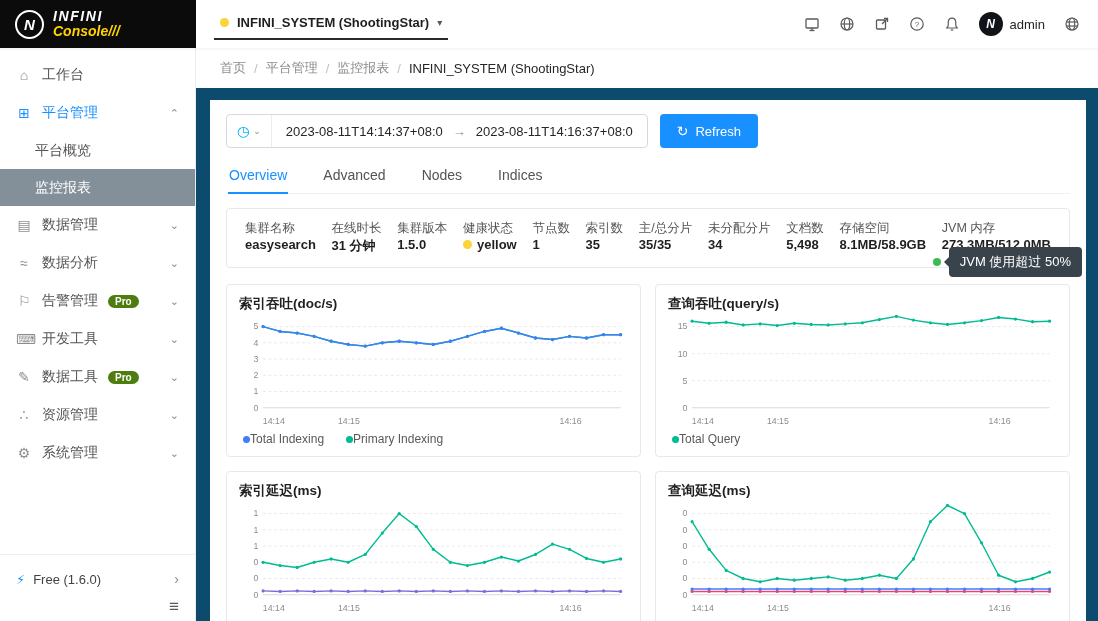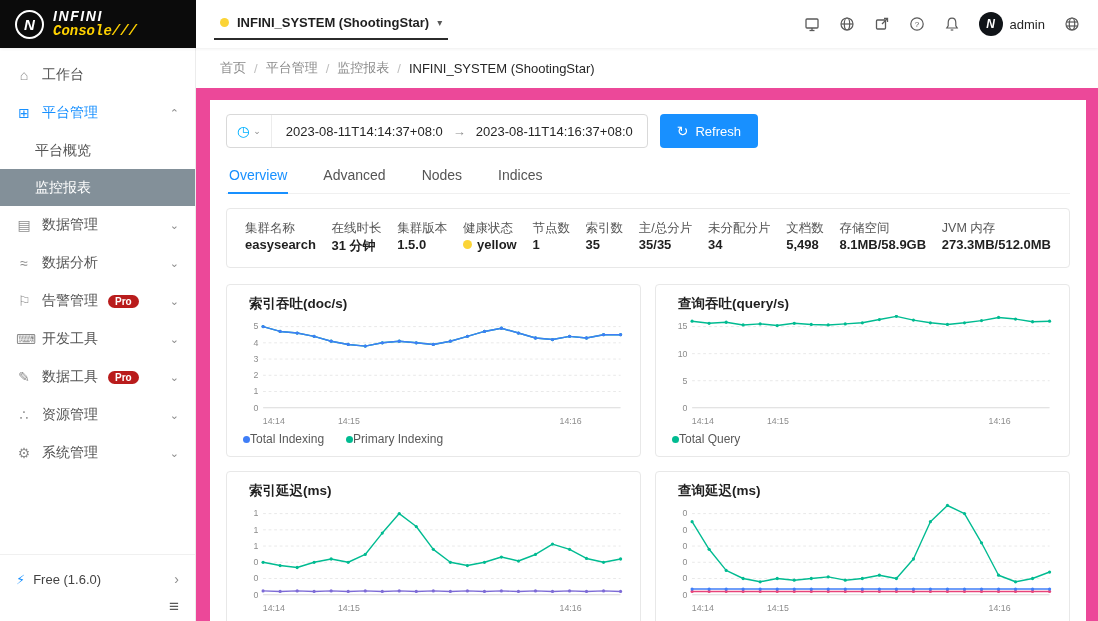--- a/index.html
+++ b/index.html
@@ -5,52 +5,52 @@
 <style>
   *{box-sizing:border-box;margin:0;padding:0;}
   html,body{width:1098px;height:621px;overflow:hidden;}
   body{font-family:"Liberation Sans","DejaVu Sans",sans-serif;background:#f0f2f5;position:relative;color:#262626;}
 
   
   .top-header{position:absolute;top:0;left:0;right:0;height:48px;background:#fff;display:flex;align-items:center;z-index:10;box-shadow:0 1px 3px rgba(0,0,0,.07);}
   .logo-block{width:196px;height:48px;background:#0b0b0b;display:flex;align-items:center;gap:9px;padding-left:15px;flex:none;}
   .logo-circle{width:29px;height:29px;border:2.5px solid #fff;border-radius:50%;display:flex;align-items:center;justify-content:center;color:#fff;font-weight:800;font-style:italic;font-size:15px;flex:none;}
   .logo-line1{color:#fff;font-weight:800;font-style:italic;font-size:14px;letter-spacing:1.6px;line-height:1.1;}
-  .logo-line2{color:#ffd200;font-weight:800;font-style:italic;font-size:14px;line-height:1.1;font-family:Liberation Mono, monospace;}
+  .logo-line2{color:#ffd200;font-weight:800;font-style:italic;font-size:14px;line-height:1.1;}
   .cluster-select{margin-left:18px;display:flex;align-items:center;gap:8px;border-bottom:2px solid #2b2b2b;padding:6px 6px 8px 6px;min-width:218px;cursor:pointer;}
   .dot-yellow{width:9px;height:9px;border-radius:50%;background:#fbd437;flex:none;}
   .cluster-name{font-size:13px;font-weight:700;color:#1f1f1f;}
   .caret{margin-left:auto;font-size:10px;color:#595959;}
   .spacer{flex:1;}
   .header-icons{display:flex;align-items:center;gap:19px;margin-right:18px;}
   .hicon{width:16px;height:16px;display:block;cursor:pointer;}
   .user-chip{display:flex;align-items:center;gap:7px;cursor:pointer;}
   .avatar{width:24px;height:24px;background:#101418;border-radius:50%;color:#fff;display:flex;align-items:center;justify-content:center;font-size:12px;font-weight:800;font-style:italic;}
   .user-name{font-size:13px;color:#262626;}
 
   
   .sidebar{position:absolute;top:48px;left:0;bottom:0;width:196px;background:#fff;border-right:1px solid #ececec;display:flex;flex-direction:column;z-index:5;}
   .sidebar nav{flex:1;padding-top:8px;}
   .side-item{display:flex;align-items:center;height:38px;padding:0 16px;gap:10px;font-size:14px;color:#545454;cursor:pointer;}
   .side-icon{width:16px;text-align:center;font-size:14px;color:#8c8c8c;flex:none;}
   .side-item.active{color:#1890ff;}
   .side-item.active .side-icon{color:#1890ff;}
   .side-chev{margin-left:auto;font-size:11px;color:#8c8c8c;}
-  .pro-badge{background:#b91c1c;color:#fff;font-size:10px;padding:1px 7px;border-radius:8px;font-weight:700;}
+  .pro-badge{background:#4d7c0f;color:#fff;font-size:10px;padding:1px 7px;border-radius:8px;font-weight:700;}
   .side-sub{height:37px;line-height:37px;padding-left:35px;font-size:14px;color:#545454;cursor:pointer;}
   .side-sub.selected{background:#839099;color:#fff;}
   .side-footer{border-top:1px solid #f0f0f0;padding:9px 0 6px;}
   .free-row{display:flex;align-items:center;gap:8px;padding:0 16px;height:30px;font-size:13px;color:#434343;cursor:pointer;}
   .bolt{color:#1890ff;font-size:13px;}
   .free-chev{margin-left:auto;color:#8c8c8c;font-size:14px;}
   .collapse-row{display:flex;justify-content:flex-end;padding:4px 16px 0;}
   .collapse-row span{font-size:17px;color:#595959;cursor:pointer;line-height:1;}
 
   
-  .main-area{position:absolute;top:48px;left:196px;right:0;bottom:0;overflow:hidden;background:#ec4899;}
+  .main-area{position:absolute;top:48px;left:196px;right:0;bottom:0;overflow:hidden;background:#0c4a6e;}
   .breadcrumb{height:40px;background:#fff;display:flex;align-items:center;gap:8px;padding:0 24px;font-size:13px;color:#8c8c8c;}
   .crumb{cursor:pointer;}
   .crumb-last{color:#262626;}
   .crumb-sep{color:#bfbfbf;}
   .content-card{position:relative;background:#fff;margin:12px 12px 0 14px;padding:14px 16px;height:900px;}
 
   .toolbar-row{display:flex;align-items:center;gap:12px;}
   .time-picker{display:flex;align-items:stretch;border:1px solid #d9d9d9;border-radius:4px;height:34px;background:#fff;cursor:pointer;}
   .tp-left{display:flex;align-items:center;gap:4px;padding:0 10px;border-right:1px solid #ececec;}
   .clock{color:#00b0ff;font-size:14px;}
@@ -64,21 +64,21 @@
   .tab{font-size:14px;color:#545454;padding:7px 1px 9px;cursor:pointer;}
   .tab.active{color:#1890ff;border-bottom:2px solid #1890ff;margin-bottom:-1px;}
 
   .stats-bar{display:flex;justify-content:space-between;border:1px solid #e8e8e8;border-radius:4px;margin-top:14px;padding:11px 18px 12px;}
   .stat-label{font-size:12.5px;color:#555;}
   .stat-value{margin-top:0;font-size:13px;font-weight:700;color:#1f1f1f;display:flex;align-items:center;gap:5px;text-align:center;}
   .stat-dot{width:9px;height:9px;border-radius:50%;display:inline-block;flex:none;}
 
   .charts-grid{display:grid;grid-template-columns:1fr 1fr;gap:14px;margin-top:16px;}
   .chart-card{border:1px solid #e8e8e8;border-radius:4px;padding:10px 12px 8px;background:#fff;}
-  .chart-title{font-size:13.5px;font-weight:700;color:#1f1f1f;margin-left:10px;}
+  .chart-title{font-size:13.5px;font-weight:700;color:#1f1f1f;}
   .chart-svg{width:100%;height:114px;margin-top:2px;display:block;}
   .legend{display:flex;gap:22px;padding:3px 4px 2px;flex-wrap:wrap;}
   .legend-item{display:flex;align-items:center;font-size:12px;color:#595959;cursor:pointer;}
   .legend-dot{width:7px;height:7px;border-radius:50%;display:inline-block;}
 
   .jvm-tip{position:absolute;top:147px;right:4px;display:flex;align-items:center;z-index:6;}
   .tip-dot{width:8px;height:8px;border-radius:50%;background:#3cba54;margin-right:3px;flex:none;}
   .tip-arrow{width:0;height:0;border-top:5px solid transparent;border-bottom:5px solid transparent;border-right:5px solid #39434b;}
   .tip-box{background:#39434b;color:#fff;font-size:13px;padding:6px 11px;border-radius:4px;white-space:nowrap;}
 </style>
@@ -580,14 +580,19 @@
             <circle cx="320.1" cy="12.0" r="1.7" fill="#00bb91"></circle>
             <circle cx="338.5" cy="42.2" r="1.7" fill="#00bb91"></circle>
             <circle cx="356.9" cy="75.8" r="1.7" fill="#00bb91"></circle>
             <circle cx="375.2" cy="82.6" r="1.7" fill="#00bb91"></circle>
             <circle cx="393.6" cy="79.2" r="1.7" fill="#00bb91"></circle>
             <circle cx="412.0" cy="72.5" r="1.7" fill="#00bb91"></circle>
           </svg>
         </div>
       </div>
 
+    <div class="jvm-tip">
+      <span class="tip-dot"></span>
+      <span class="tip-arrow"></span>
+      <span class="tip-box">JVM 使用超过 50%</span>
+    </div>
   </section>
 </main>
 
 </body></html>

